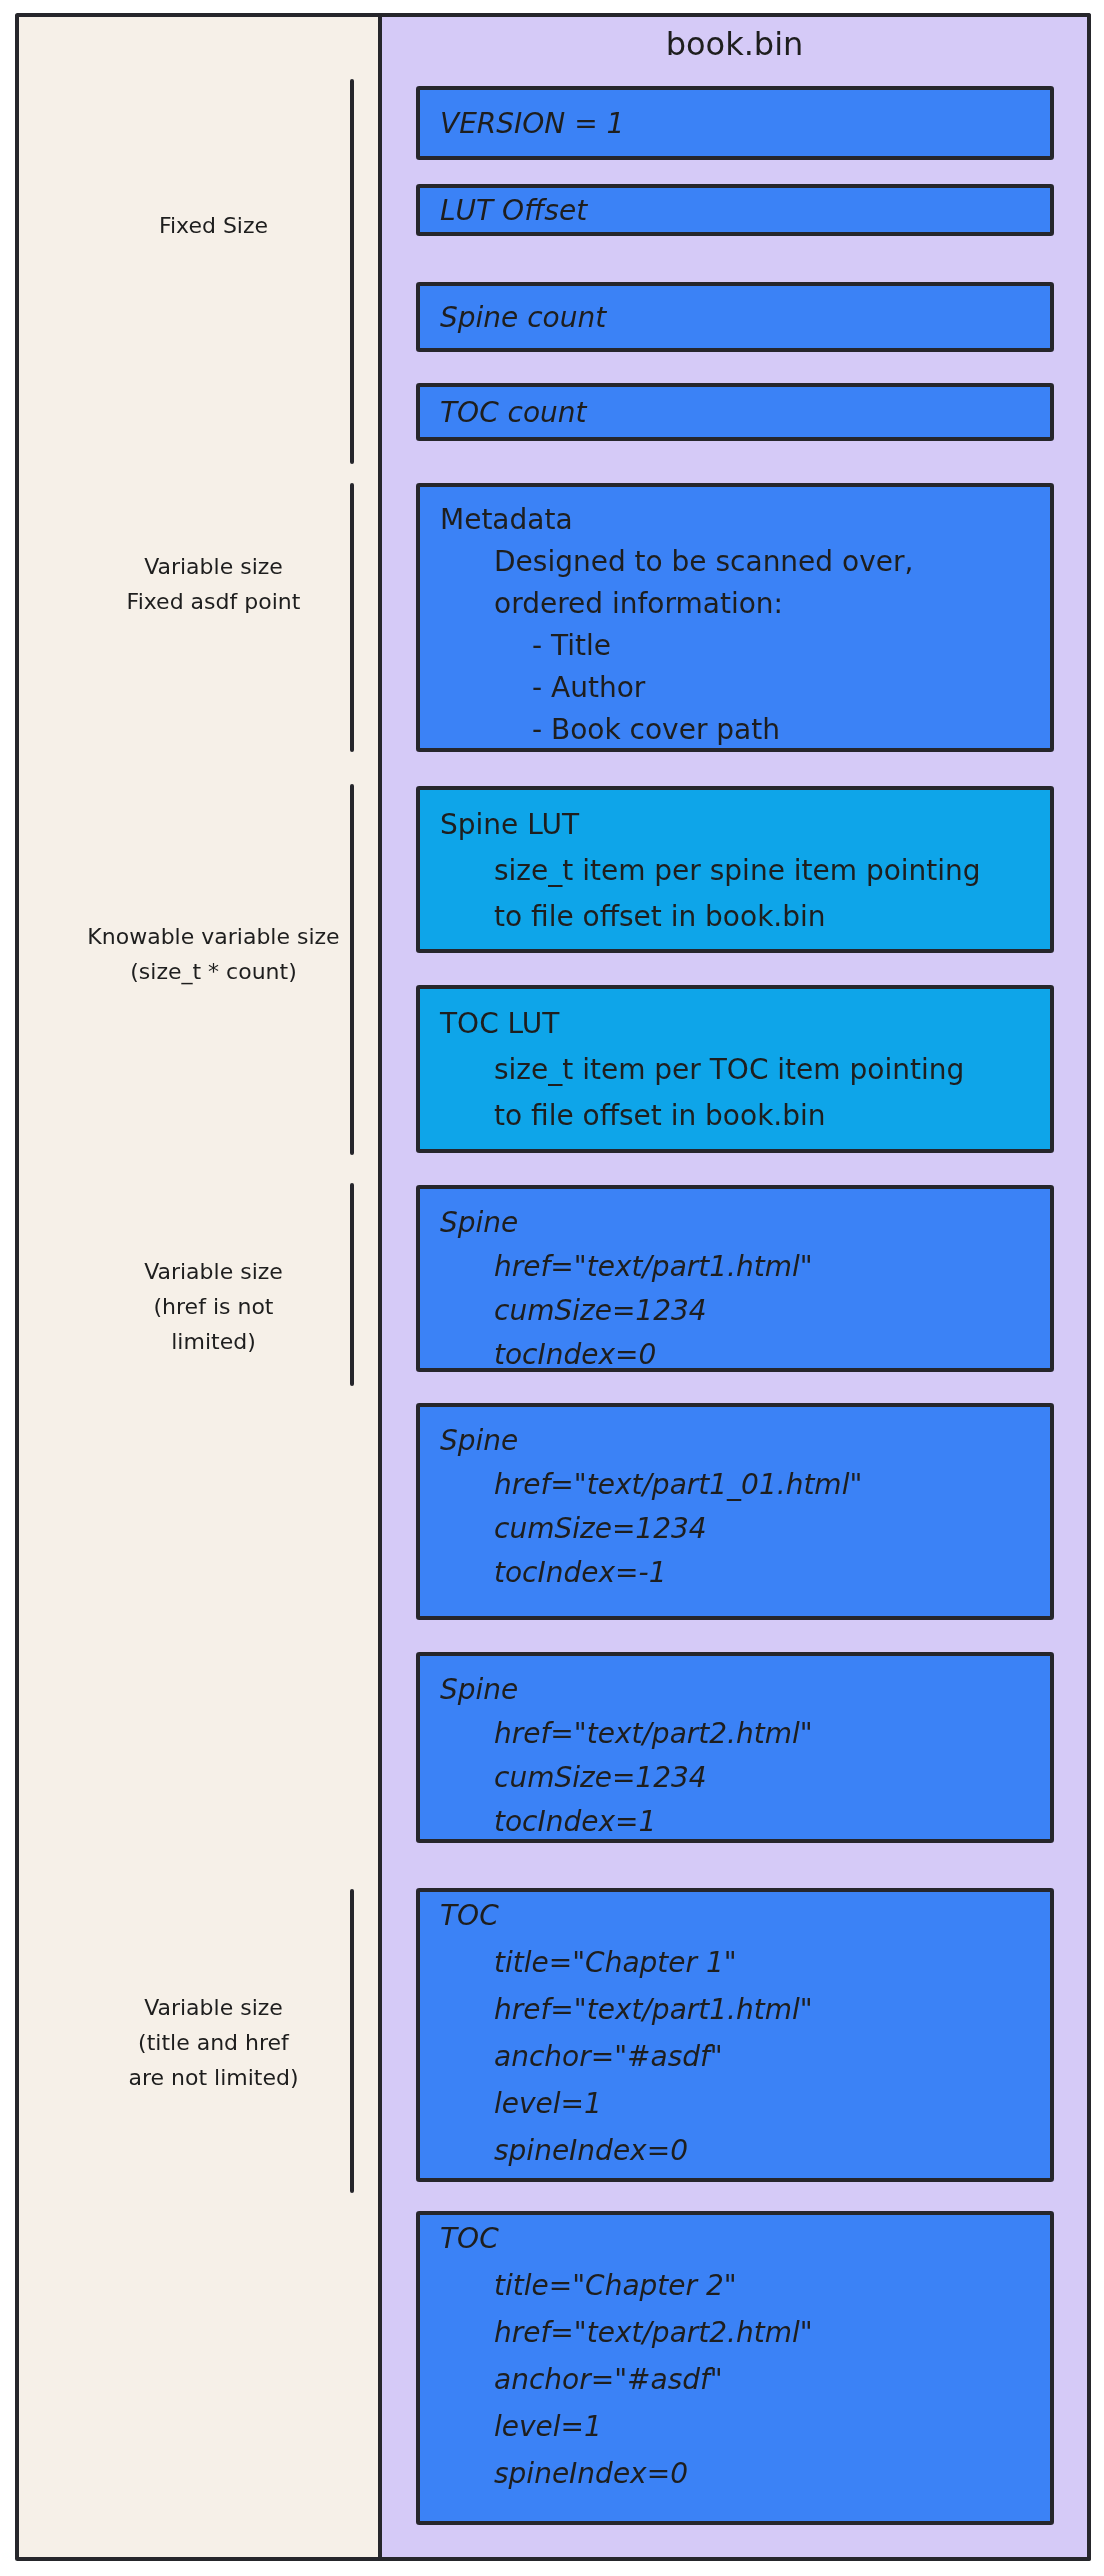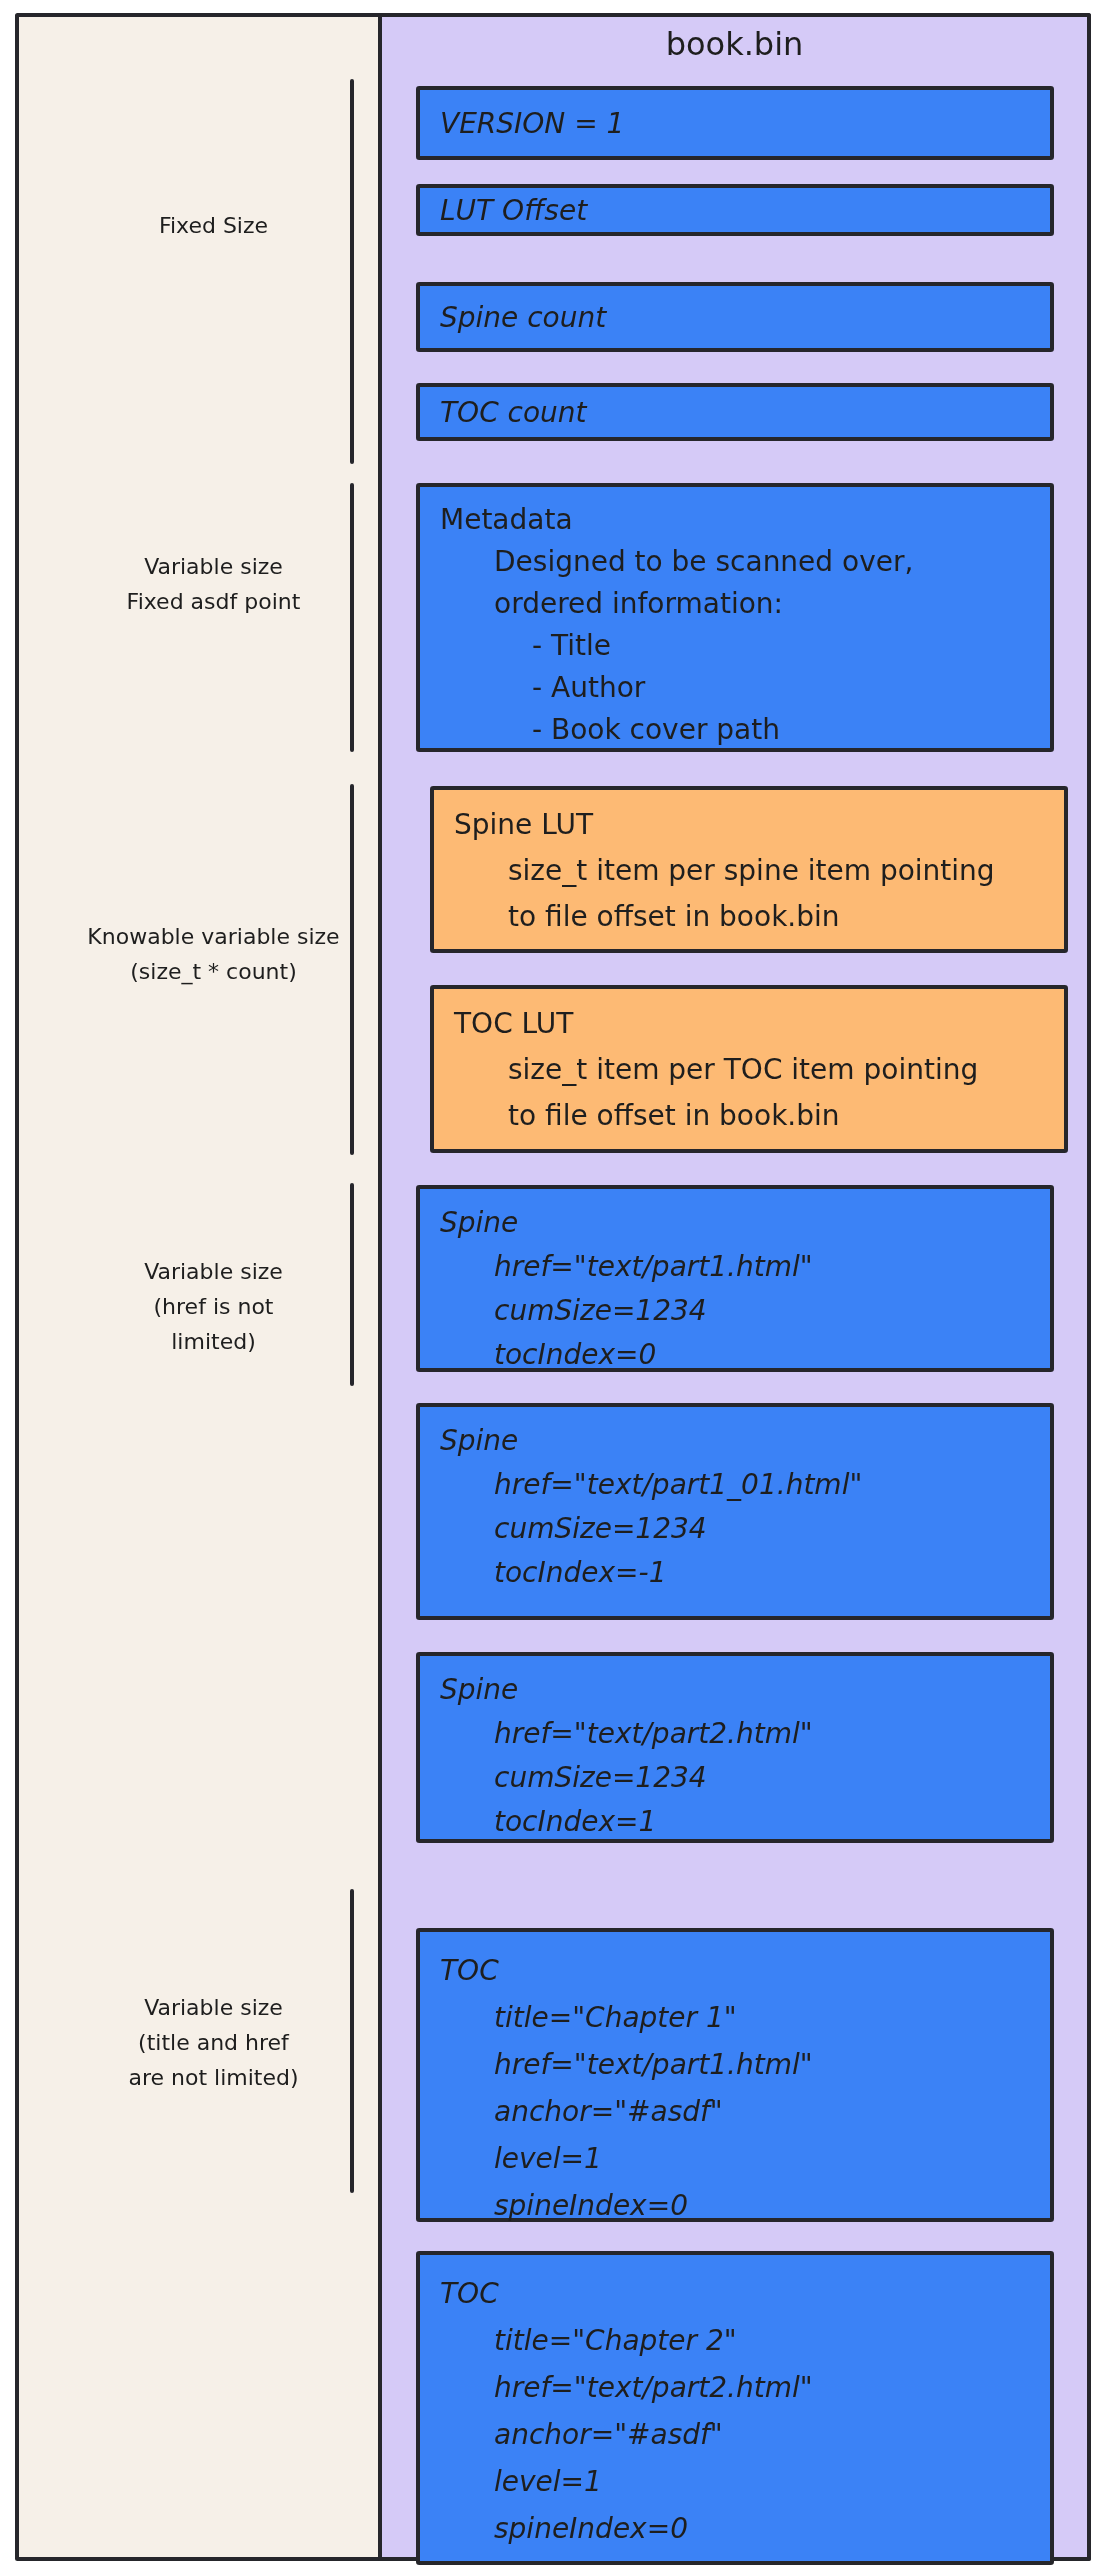--- a/index.html
+++ b/index.html
@@ -25,32 +25,32 @@
   .side-label{
     position:absolute;left:46px;width:335px;text-align:center;
     font-size:22px;line-height:35px;color:#1e1e1e;
   }
   .box{
     position:absolute;left:416px;width:638px;box-sizing:border-box;
     border:4.2px solid #26262b;border-radius:3.3px;font-size:28px;color:#1e1e1e;
   }
   .green{background:#3b82f6;font-style:italic;}
   .yellow{background:#3b82f6;}
-  .blue{background:#fdba74;margin-left:14px;}
+  .blue{background:#0ea5e9;}
   .ln{padding-left:20px;white-space:pre;}
   .ln.i1{padding-left:74px;}
   .ln.i2{padding-left:112px;}
   .sm{display:flex;align-items:center;}
   .md{padding-top:11.7px;}
   .md .ln{line-height:42px;}
   .lut{padding-top:11.7px;}
   .lut .ln{line-height:46px;}
   .spine{padding-top:11.7px;}
   .spine .ln{line-height:44px;}
-  .toc{padding-top:15px;margin-top:40px;}
+  .toc{}
   .toc .ln{line-height:47px;}
 </style>
 </head>
 <body>
 
 <div class="page">
 
   <div class="frame"></div>
   <div class="purple-panel"></div>
   <div class="diagram-title">book.bin</div>

